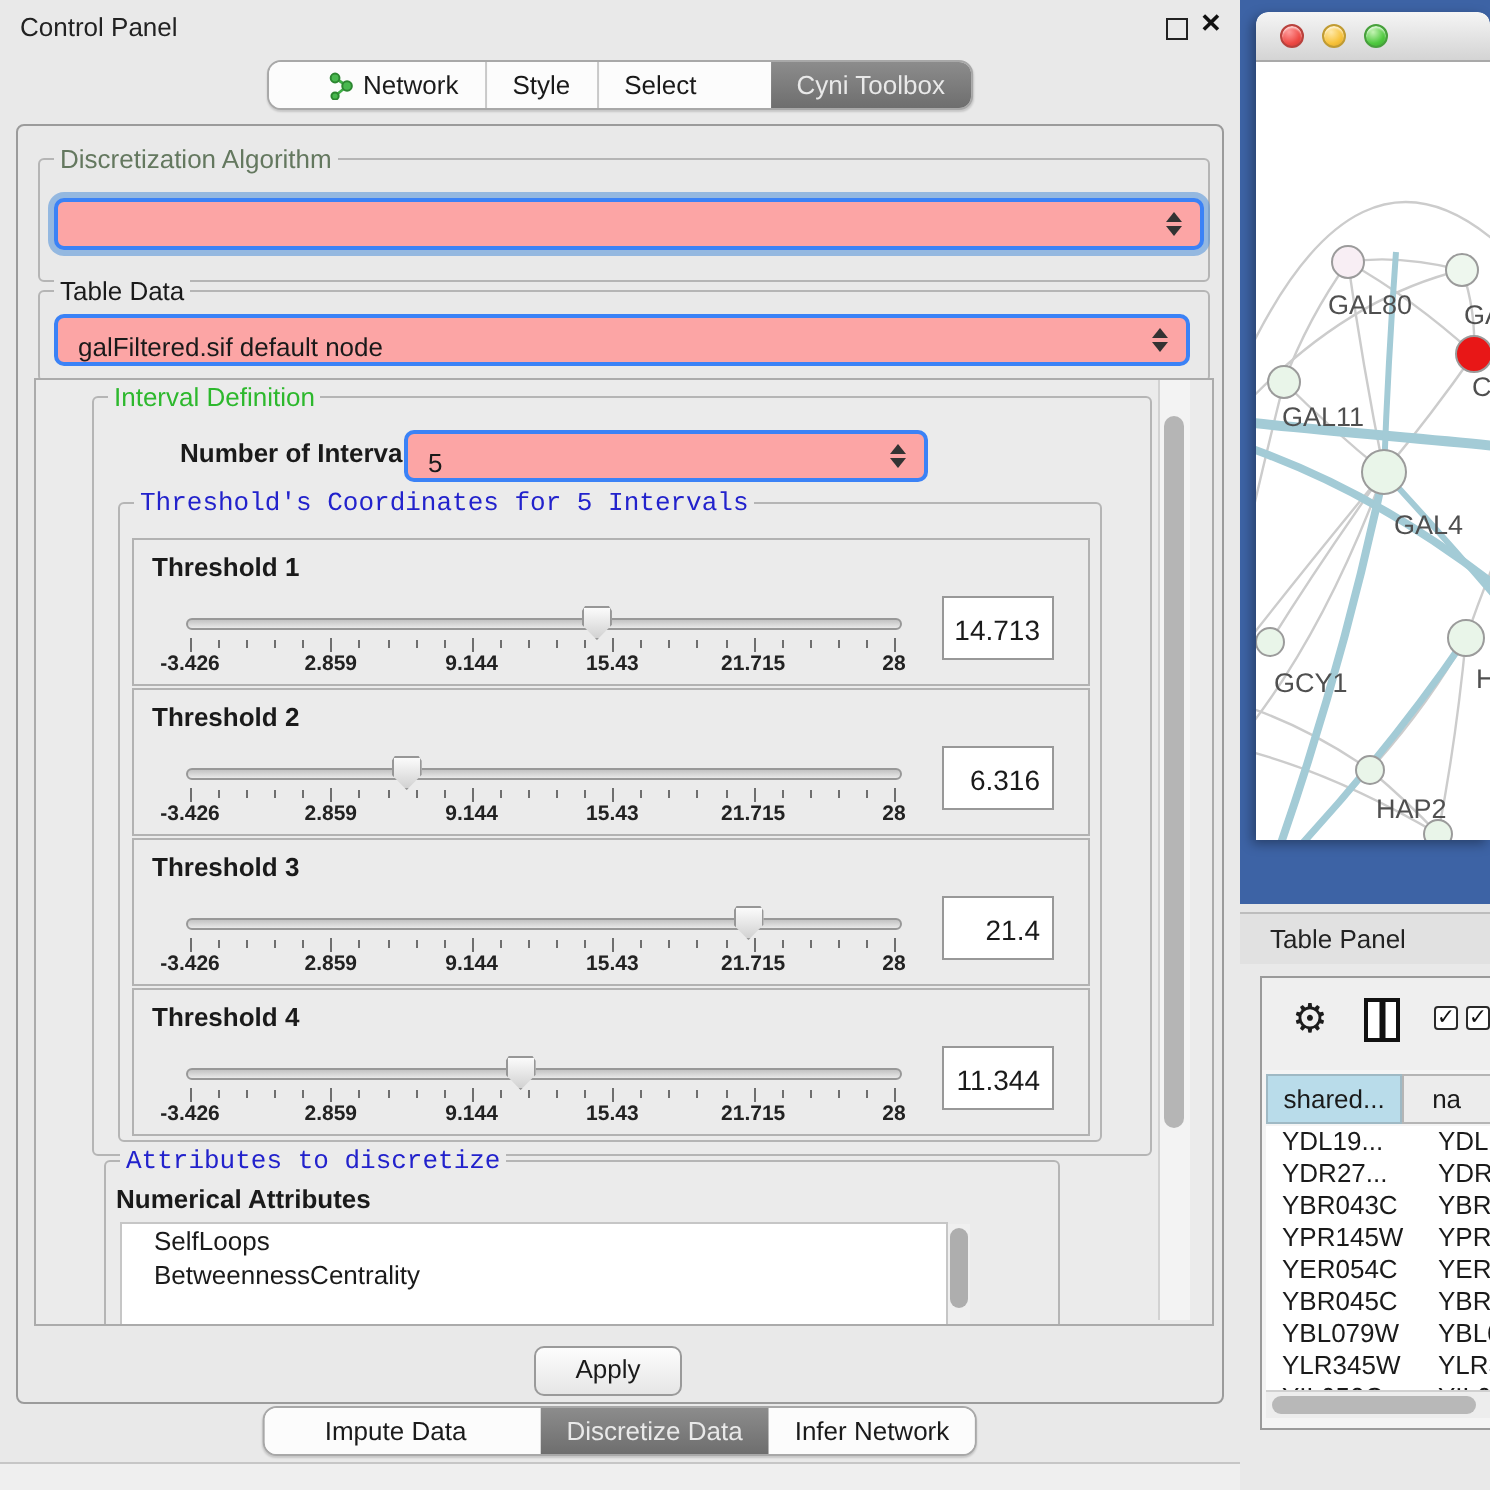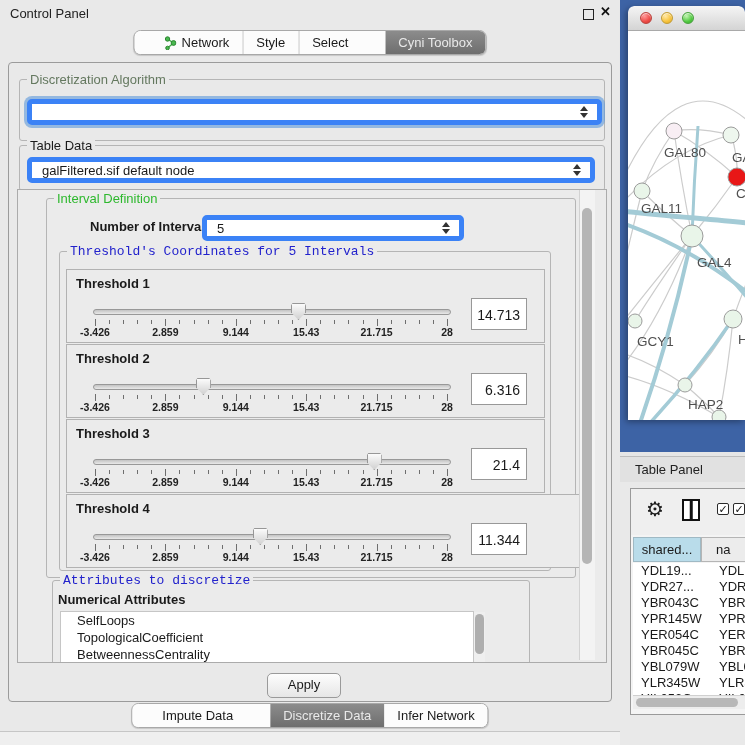--- a/index.html
+++ b/index.html
@@ -24,21 +24,21 @@
   
   #main-panel{left:8px;top:62px;width:602px;height:638px;background:#e9e9e9;
               border:1px solid #9b9b9b;border-radius:4px;}
   .group{border:1px solid #b5b5b5;border-radius:3px;}
   .legend{position:absolute;top:-8px;left:7px;padding:0 3px;font-size:13px;background:#e9e9e9;}
   .legend.green{color:#2db82d;}
   .legend.blue{color:#2222cc;font-family:Liberation Mono, monospace;}
   .legend.plain{color:#1a1a1a;}
   .legend.olive{color:#64785f;}
   
-  .combo{position:absolute;height:26px;background:#ffffff;border:5px solid #3b82f6;border-radius:5px;
+  .combo{position:absolute;height:26px;background:#fca5a5;border:2px solid #3b82f6;border-radius:5px;
          font-size:13px;display:flex;align-items:flex-end;padding-left:10px;box-sizing:border-box;}
   .stepper{position:absolute;right:9px;top:50%;transform:translateY(-50%);display:flex;flex-direction:column;gap:2px;}
   .stepper i{display:block;width:0;height:0;border-left:4px solid transparent;border-right:4px solid transparent;}
   .stepper .up{border-bottom:5px solid #333;}
   .stepper .dn{border-top:5px solid #333;}
   
   #disc-group{left:10px;top:16px;width:584px;height:60px;}
   #disc-combo{left:18px;top:36px;width:575px;box-shadow:0 0 0 3px rgba(92,152,219,.6);}
   #algo-popup{left:6px;top:26px;width:563px;height:46px;background:rgba(255,255,255,.92);
               border:1px solid #bdbdbd;border-radius:6px;box-shadow:0 4px 10px rgba(0,0,0,.35);z-index:50;}
@@ -300,21 +300,21 @@
                 <div class="tick major" style="left: 380px;"></div>
                 <div class="tick-label" style="left: -7px;">-3.426</div>
                 <div class="tick-label" style="left: 63.4px;">2.859</div>
                 <div class="tick-label" style="left: 133.8px;">9.144</div>
                 <div class="tick-label" style="left: 204.2px;">15.43</div>
                 <div class="tick-label" style="left: 274.6px;">21.715</div>
                 <div class="tick-label" style="left: 345px;">28</div>
               </div>
     <div class="t-value">21.4</div>
   </div>
-            <div class="t-box" style="top: 242px; padding-left: 48px;">
+            <div class="t-box" style="top: 242px;">
     <span class="t-label">Threshold 4</span>
     <div class="slider-track"></div>
     <div class="slider-thumb" style="left: 185.818px;"></div>
     <div>
                 <div class="tick major" style="left: 28px;"></div>
                 <div class="tick" style="left: 42.08px;"></div>
                 <div class="tick" style="left: 56.16px;"></div>
                 <div class="tick" style="left: 70.24px;"></div>
                 <div class="tick" style="left: 84.32px;"></div>
                 <div class="tick major" style="left: 98.4px;"></div>
@@ -349,21 +349,20 @@
   </div>
           </div>
       </div>
     </div>
 
     <div class="abs group" id="attr-group">
       <span class="legend blue legend-on-gray">Attributes to discretize</span>
       <span class="abs" id="num-attr-label">Numerical Attributes</span>
       <div class="abs" id="attr-list">
           <div class="attr-item">SelfLoops</div>
-          <div class="attr-item">TopologicalCoefficient</div>
           <div class="attr-item">BetweennessCentrality</div>
         </div>
       <div class="abs" id="attr-scrollbar">
         <div class="abs" id="attr-thumb"></div>
       </div>
     </div>
 
     <div class="abs" id="v-scrollbar">
       <div class="abs" id="v-thumb"></div>
     </div>

